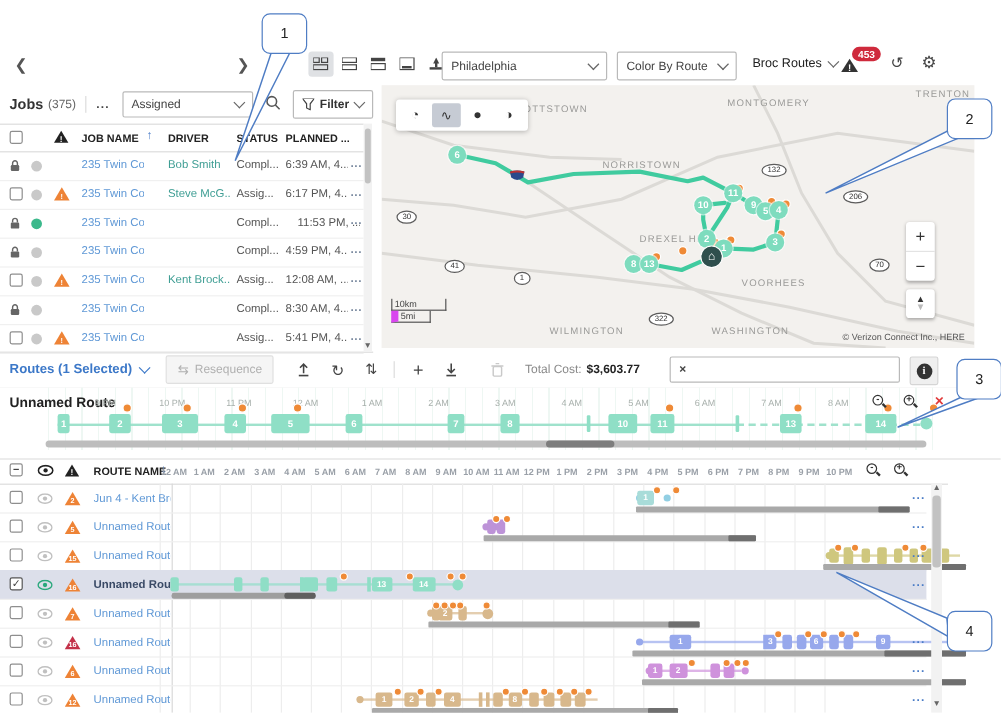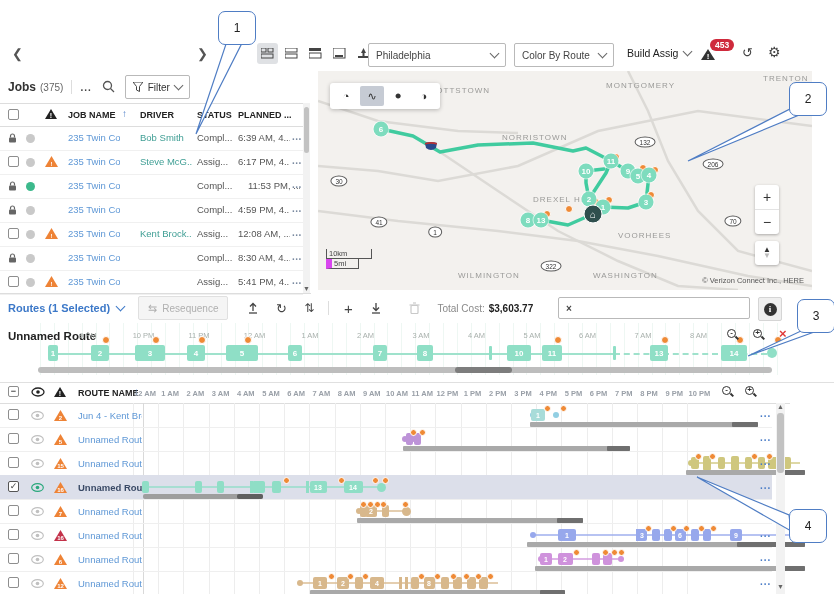--- a/index.html
+++ b/index.html
@@ -111,47 +111,51 @@
 
   <div class="selbox abs" style="left:368px;top:5px;width:138px">
     <span>Philadelphia</span>
       <span class="chv"></span>
   </div>
   <div class="selbox abs" style="left:514px;top:5px;width:100px">
     <span>Color By Route</span>
       <span class="chv"></span>
   </div>
   <div class="abs row-flex" style="left:627px;top:9px;gap:6px;font-size:10.5px;color:#222">
-    <span>Build Assig</span>
+    <span>Broc Routes</span>
       <span class="chv"></span>
   </div>
   <span class="abs" style="left:700px;top:10px"><svg width="16" height="13">
         <path d="M8 1 L15 12 H1 Z" fill="#333"></path>
         <text x="8" y="11" text-anchor="middle" font-size="8" fill="#fff" font-weight="bold">!</text>
       </svg></span>
   <span class="badge" style="left:710px;top:1px">453</span>
   <span class="abs" style="left:742px;top:7px;font-size:13px;color:#444">↺</span>
   <span class="abs" style="left:768px;top:6px;font-size:14px;color:#444">⚙</span>
 </div>
 
 <div id="jobs">
   <div class="jobshead">
     <span style="font-weight:bold;font-size:12px;margin-left:8px">Jobs</span>
     <span style="color:#666;margin-left:4px;font-size:10px">(375)</span>
     <span style="width:1px;height:14px;background:#ddd;margin:0 8px"></span>
     <span style="font-weight:bold;letter-spacing:1px;color:#444">...</span>
+    <div class="selbox" style="width:133px;margin-left:10px;height:22px">
+      <span>Assigned</span>
+        <span class="chv"></span>
+    </div>
     <span style="margin-left:10px"><svg width="13" height="13">
           <circle cx="5.5" cy="5.5" r="4" fill="none" stroke="#555" stroke-width="1.3"></circle>
           <line x1="8.5" y1="8.5" x2="12" y2="12" stroke="#555" stroke-width="1.3"></line>
         </svg></span>
     <div style="margin-left:10px;border:1px solid #b9b9b9;border-radius:2px;height:22px;display:flex;align-items:center;padding:0 7px;gap:5px">
       <svg width="10" height="10">
           <path d="M0 0 H10 L6.5 4.5 V9.5 L3.5 8 V4.5 Z" fill="none" stroke="#444"></path>
         </svg>
-      <span style="font-weight:normal">Filter</span>
+      <span style="font-weight:bold">Filter</span>
       <span class="chv"></span>
     </div>
   </div>
   <div class="thead">
     <span class="abs cb" style="left:8px;top:5px"></span>
     <span class="abs" style="left:44px;top:4px"><svg width="14" height="12">
           <path d="M7 1 L13 11 H1 Z" fill="#222"></path>
           <text x="7" y="10" text-anchor="middle" font-size="7" fill="#fff" font-weight="bold">!</text>
         </svg></span>
     <span class="abs" style="left:68px;top:6px">JOB NAME</span>

